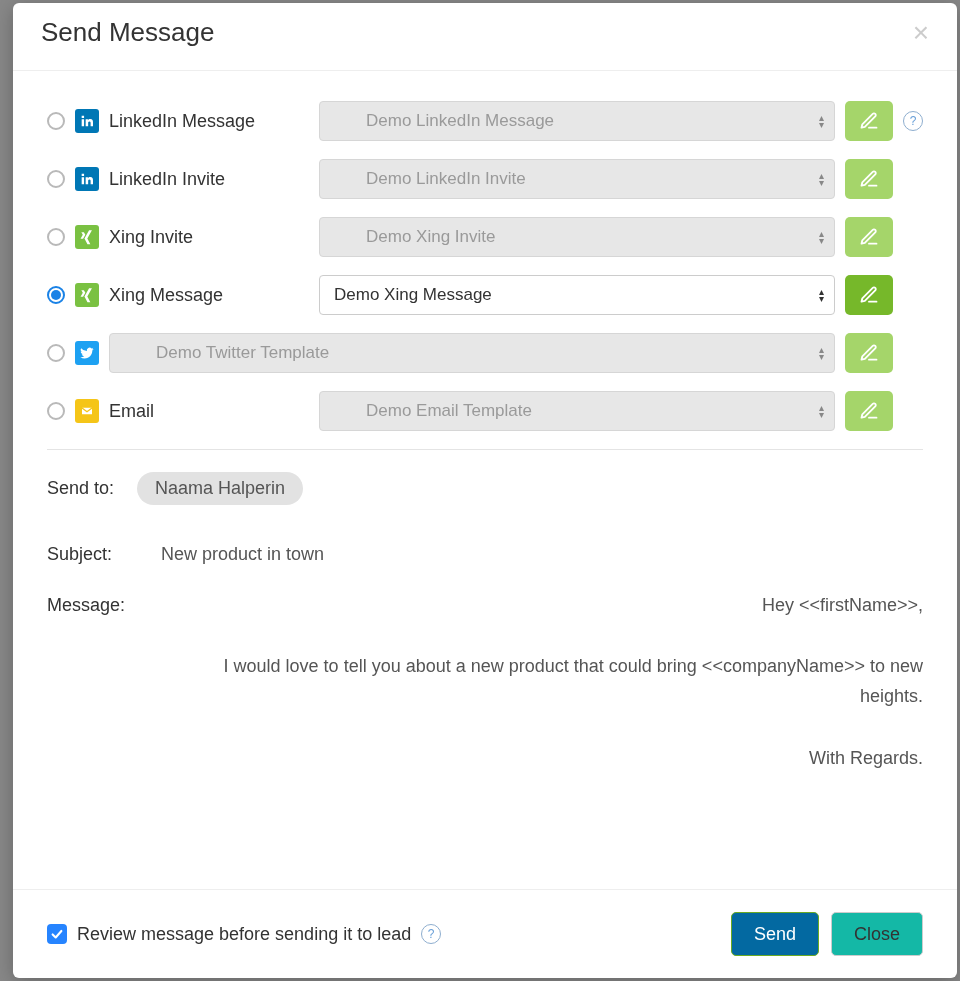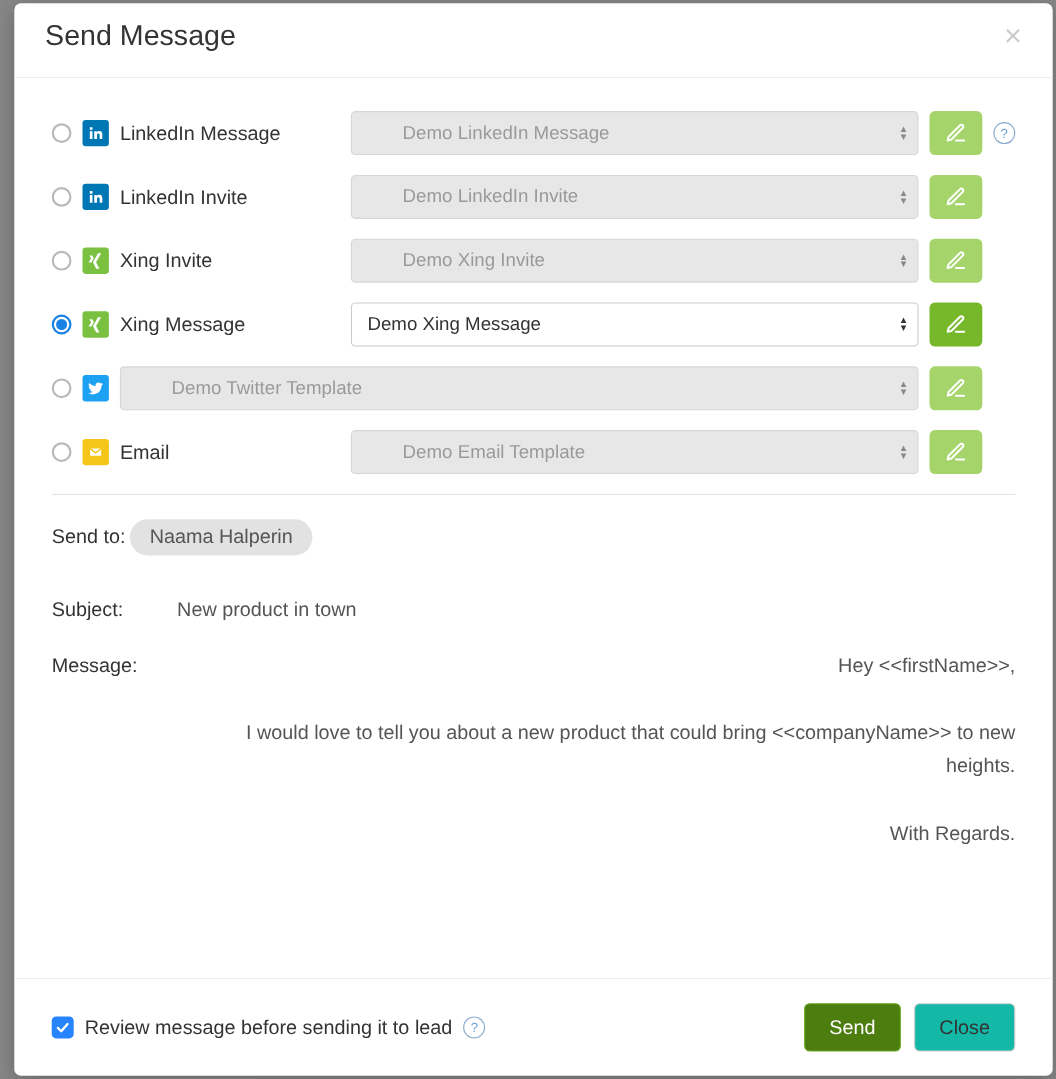--- a/index.html
+++ b/index.html
@@ -140,21 +140,21 @@
   }
   .help-spacer { width: 20px; flex-shrink: 0; }
   hr.sep {
     border: none;
     border-top: 1px solid #e4e4e4;
     margin: 18px 0 22px 0;
   }
   .send-to-row {
     display: flex;
     align-items: center;
-    gap: 4px;
+    gap: 23px;
     font-size: 18px;
     color: #333;
     margin-bottom: 34px;
   }
   .send-to-row .label { font-weight: 400; }
   .recipient-chip {
     background: #e2e2e2;
     border-radius: 18px;
     padding: 6px 18px;
     color: #555;
@@ -204,21 +204,21 @@
   .btn {
     height: 44px;
     padding: 0 22px;
     border-radius: 5px;
     font-size: 18px;
     cursor: pointer;
     border: 1px solid transparent;
     display: flex;
     align-items: center;
   }
-  .btn-send { background: #4d7c0f; color: #fff; border-color: #6aaa23; }
+  .btn-send { background: #0369a1; color: #fff; border-color: #6aaa23; }
   .btn-close { background: #14b8a6; color: #333; border-color: #ccc; }
 </style>
 </head>
 <body>
 
 <div class="modal">
 
   <div class="modal-header">
     <div class="modal-title">Send Message</div>
     <div class="close-x">×</div>

